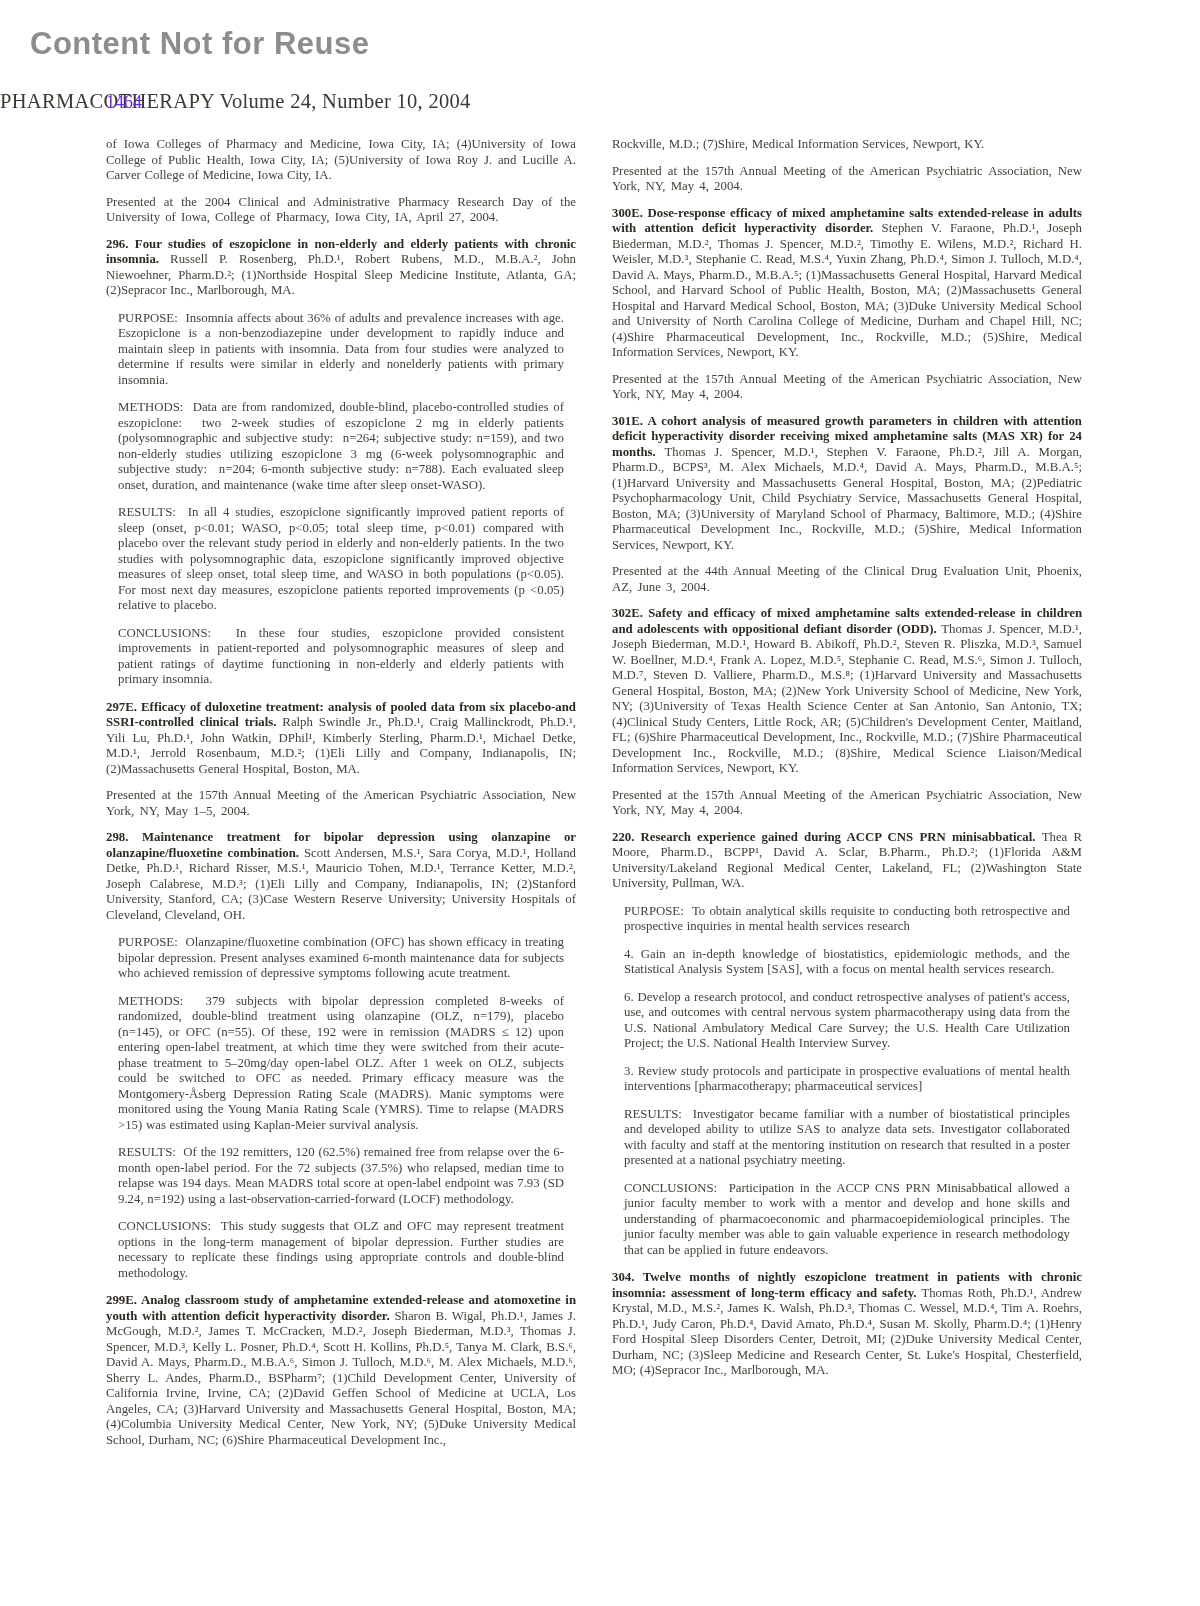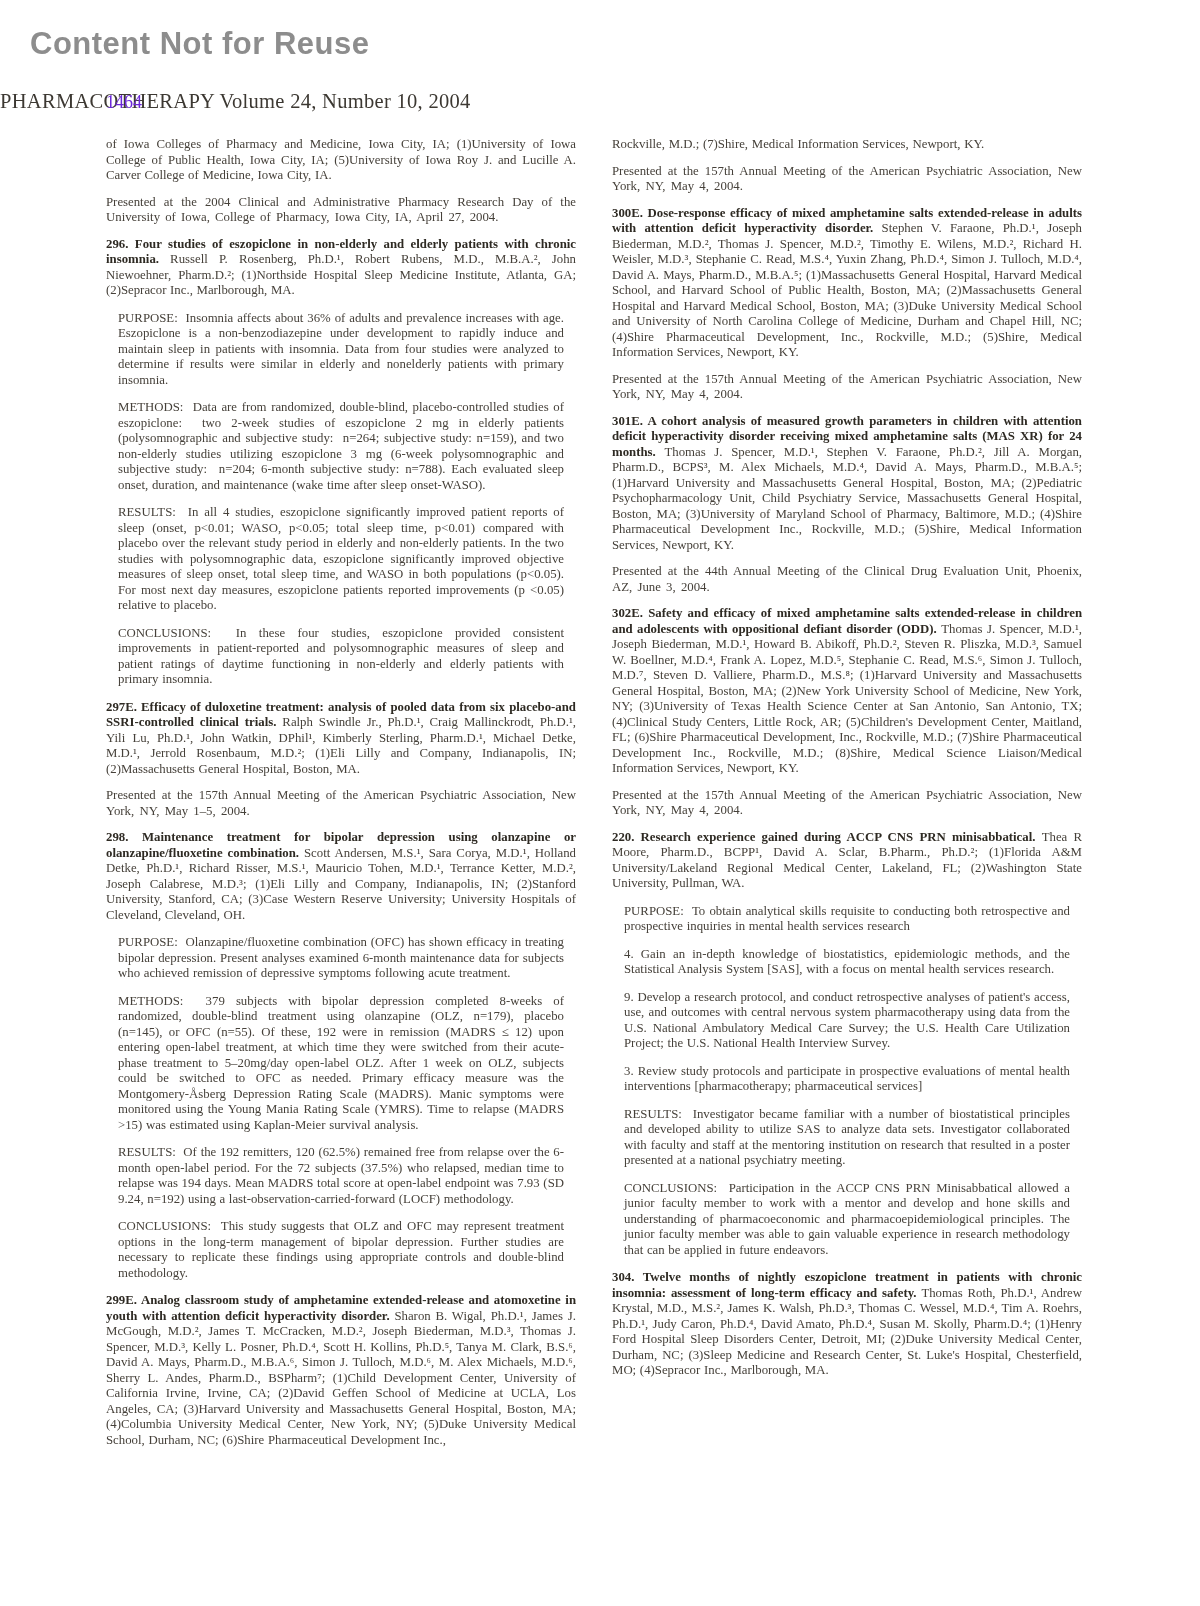--- a/index.html
+++ b/index.html
@@ -51,21 +51,21 @@
 
 <div class="watermark">Content Not for Reuse</div>
 
 <div class="page-header">
   <div class="journal-title">PHARMACOTHERAPY  Volume 24, Number 10, 2004</div>
   <div class="page-number">1464</div>
 </div>
 
 <div class="columns">
   <div class="col">
-      <div class="block cont">of Iowa Colleges of Pharmacy and Medicine, Iowa City, IA; (1)University of Iowa College of Public Health, Iowa City, IA; (5)University of Iowa Roy J. and Lucille A. Carver College of Medicine, Iowa City, IA.</div>
+      <div class="block cont">of Iowa Colleges of Pharmacy and Medicine, Iowa City, IA; (4)University of Iowa College of Public Health, Iowa City, IA; (5)University of Iowa Roy J. and Lucille A. Carver College of Medicine, Iowa City, IA.</div>
       <div class="block presented">Presented at the 2004 Clinical and Administrative Pharmacy Research Day of the University of Iowa, College of Pharmacy, Iowa City, IA, April 27, 2004.</div>
       <div class="block heading"><span class="seg-b">296. Four studies of eszopiclone in non-elderly and elderly patients with chronic insomnia. </span><span class="seg-i">Russell P. Rosenberg, Ph.D.¹</span><span class="seg-n">, Robert Rubens, M.D., M.B.A.², John Niewoehner, Pharm.D.²; (1)Northside Hospital Sleep Medicine Institute, Atlanta, GA; (2)Sepracor Inc., Marlborough, MA.</span></div>
       <div class="block body">
         <p class="bodypara">PURPOSE:&nbsp; Insomnia affects about 36% of adults and prevalence increases with age. Eszopiclone is a non-benzodiazepine under development to rapidly induce and maintain sleep in patients with insomnia. Data from four studies were analyzed to determine if results were similar in elderly and nonelderly patients with primary insomnia.</p>
         <p class="bodypara">METHODS:&nbsp; Data are from randomized, double-blind, placebo-controlled studies of eszopiclone:&nbsp; two 2-week studies of eszopiclone 2 mg in elderly patients (polysomnographic and subjective study:&nbsp; n=264; subjective study: n=159), and two non-elderly studies utilizing eszopiclone 3 mg (6-week polysomnographic and subjective study:&nbsp; n=204; 6-month subjective study: n=788). Each evaluated sleep onset, duration, and maintenance (wake time after sleep onset-WASO).</p>
         <p class="bodypara">RESULTS:&nbsp; In all 4 studies, eszopiclone significantly improved patient reports of sleep (onset, p&lt;0.01; WASO, p&lt;0.05; total sleep time, p&lt;0.01) compared with placebo over the relevant study period in elderly and non-elderly patients. In the two studies with polysomnographic data, eszopiclone significantly improved objective measures of sleep onset, total sleep time, and WASO in both populations (p&lt;0.05). For most next day measures, eszopiclone patients reported improvements (p &lt;0.05) relative to placebo.</p>
         <p class="bodypara">CONCLUSIONS:&nbsp; In these four studies, eszopiclone provided consistent improvements in patient-reported and polysomnographic measures of sleep and patient ratings of daytime functioning in non-elderly and elderly patients with primary insomnia.</p>
       </div>
       <div class="block heading"><span class="seg-b">297E. Efficacy of duloxetine treatment: analysis of pooled data from six placebo-and SSRI-controlled clinical trials. </span><span class="seg-n">Ralph Swindle Jr., Ph.D.¹, Craig Mallinckrodt, Ph.D.¹, Yili Lu, Ph.D.¹, John Watkin, DPhil¹, </span><span class="seg-i">Kimberly Sterling, Pharm.D.¹</span><span class="seg-n">, Michael Detke, M.D.¹, Jerrold Rosenbaum, M.D.²; (1)Eli Lilly and Company, Indianapolis, IN; (2)Massachusetts General Hospital, Boston, MA.</span></div>
       <div class="block presented">Presented at the 157th Annual Meeting of the American Psychiatric Association, New York, NY, May 1–5, 2004.</div>
@@ -84,20 +84,20 @@
       <div class="block heading"><span class="seg-b">300E. Dose-response efficacy of mixed amphetamine salts extended-release in adults with attention deficit hyperactivity disorder. </span><span class="seg-n">Stephen V. Faraone, Ph.D.¹, Joseph Biederman, M.D.², Thomas J. Spencer, M.D.², Timothy E. Wilens, M.D.², Richard H. Weisler, M.D.³, Stephanie C. Read, M.S.⁴, Yuxin Zhang, Ph.D.⁴, Simon J. Tulloch, M.D.⁴, </span><span class="seg-i">David A. Mays, Pharm.D., M.B.A.⁵</span><span class="seg-n">; (1)Massachusetts General Hospital, Harvard Medical School, and Harvard School of Public Health, Boston, MA; (2)Massachusetts General Hospital and Harvard Medical School, Boston, MA; (3)Duke University Medical School and University of North Carolina College of Medicine, Durham and Chapel Hill, NC; (4)Shire Pharmaceutical Development, Inc., Rockville, M.D.; (5)Shire, Medical Information Services, Newport, KY.</span></div>
       <div class="block presented">Presented at the 157th Annual Meeting of the American Psychiatric Association, New York, NY, May 4, 2004.</div>
       <div class="block heading"><span class="seg-b">301E. A cohort analysis of measured growth parameters in children with attention deficit hyperactivity disorder receiving mixed amphetamine salts (MAS XR) for 24 months. </span><span class="seg-n">Thomas J. Spencer, M.D.¹, Stephen V. Faraone, Ph.D.², Jill A. Morgan, Pharm.D., BCPS³, M. Alex Michaels, M.D.⁴, </span><span class="seg-i">David A. Mays, Pharm.D., M.B.A.⁵</span><span class="seg-n">; (1)Harvard University and Massachusetts General Hospital, Boston, MA; (2)Pediatric Psychopharmacology Unit, Child Psychiatry Service, Massachusetts General Hospital, Boston, MA; (3)University of Maryland School of Pharmacy, Baltimore, M.D.; (4)Shire Pharmaceutical Development Inc., Rockville, M.D.; (5)Shire, Medical Information Services, Newport, KY.</span></div>
       <div class="block presented">Presented at the 44th Annual Meeting of the Clinical Drug Evaluation Unit, Phoenix, AZ, June 3, 2004.</div>
       <div class="block heading"><span class="seg-b">302E. Safety and efficacy of mixed amphetamine salts extended-release in children and adolescents with oppositional defiant disorder (ODD). </span><span class="seg-n">Thomas J. Spencer, M.D.¹, Joseph Biederman, M.D.¹, Howard B. Abikoff, Ph.D.², Steven R. Pliszka, M.D.³, Samuel W. Boellner, M.D.⁴, Frank A. Lopez, M.D.⁵, Stephanie C. Read, M.S.⁶, Simon J. Tulloch, M.D.⁷, </span><span class="seg-i">Steven D. Valliere, Pharm.D., M.S.⁸</span><span class="seg-n">; (1)Harvard University and Massachusetts General Hospital, Boston, MA; (2)New York University School of Medicine, New York, NY; (3)University of Texas Health Science Center at San Antonio, San Antonio, TX; (4)Clinical Study Centers, Little Rock, AR; (5)Children's Development Center, Maitland, FL; (6)Shire Pharmaceutical Development, Inc., Rockville, M.D.; (7)Shire Pharmaceutical Development Inc., Rockville, M.D.; (8)Shire, Medical Science Liaison/Medical Information Services, Newport, KY.</span></div>
       <div class="block presented">Presented at the 157th Annual Meeting of the American Psychiatric Association, New York, NY, May 4, 2004.</div>
       <div class="block heading"><span class="seg-b">220. Research experience gained during ACCP CNS PRN minisabbatical. </span><span class="seg-i">Thea R Moore, Pharm.D., BCPP¹</span><span class="seg-n">, David A. Sclar, B.Pharm., Ph.D.²; (1)Florida A&amp;M University/Lakeland Regional Medical Center, Lakeland, FL; (2)Washington State University, Pullman, WA.</span></div>
       <div class="block body">
         <p class="bodypara">PURPOSE:&nbsp; To obtain analytical skills requisite to conducting both retrospective and prospective inquiries in mental health services research</p>
         <p class="bodypara">4. Gain an in-depth knowledge of biostatistics, epidemiologic methods, and the Statistical Analysis System [SAS], with a focus on mental health services research.</p>
-        <p class="bodypara">9. Develop a research protocol, and conduct retrospective analyses of patient's access, use, and outcomes with central nervous system pharmacotherapy using data from the U.S. National Ambulatory Medical Care Survey; the U.S. Health Care Utilization Project; the U.S. National Health Interview Survey.</p>
+        <p class="bodypara">6. Develop a research protocol, and conduct retrospective analyses of patient's access, use, and outcomes with central nervous system pharmacotherapy using data from the U.S. National Ambulatory Medical Care Survey; the U.S. Health Care Utilization Project; the U.S. National Health Interview Survey.</p>
         <p class="bodypara">3. Review study protocols and participate in prospective evaluations of mental health interventions [pharmacotherapy; pharmaceutical services]</p>
         <p class="bodypara">RESULTS:&nbsp; Investigator became familiar with a number of biostatistical principles and developed ability to utilize SAS to analyze data sets. Investigator collaborated with faculty and staff at the mentoring institution on research that resulted in a poster presented at a national psychiatry meeting.</p>
         <p class="bodypara">CONCLUSIONS:&nbsp; Participation in the ACCP CNS PRN Minisabbatical allowed a junior faculty member to work with a mentor and develop and hone skills and understanding of pharmacoeconomic and pharmacoepidemiological principles. The junior faculty member was able to gain valuable experience in research methodology that can be applied in future endeavors.</p>
       </div>
       <div class="block heading"><span class="seg-b">304. Twelve months of nightly eszopiclone treatment in patients with chronic insomnia: assessment of long-term efficacy and safety. </span><span class="seg-i">Thomas Roth, Ph.D.¹</span><span class="seg-n">, Andrew Krystal, M.D., M.S.², James K. Walsh, Ph.D.³, Thomas C. Wessel, M.D.⁴, Tim A. Roehrs, Ph.D.¹, Judy Caron, Ph.D.⁴, David Amato, Ph.D.⁴, Susan M. Skolly, Pharm.D.⁴; (1)Henry Ford Hospital Sleep Disorders Center, Detroit, MI; (2)Duke University Medical Center, Durham, NC; (3)Sleep Medicine and Research Center, St. Luke's Hospital, Chesterfield, MO; (4)Sepracor Inc., Marlborough, MA.</span></div>
     </div>
 </div>
 
 </body></html>

